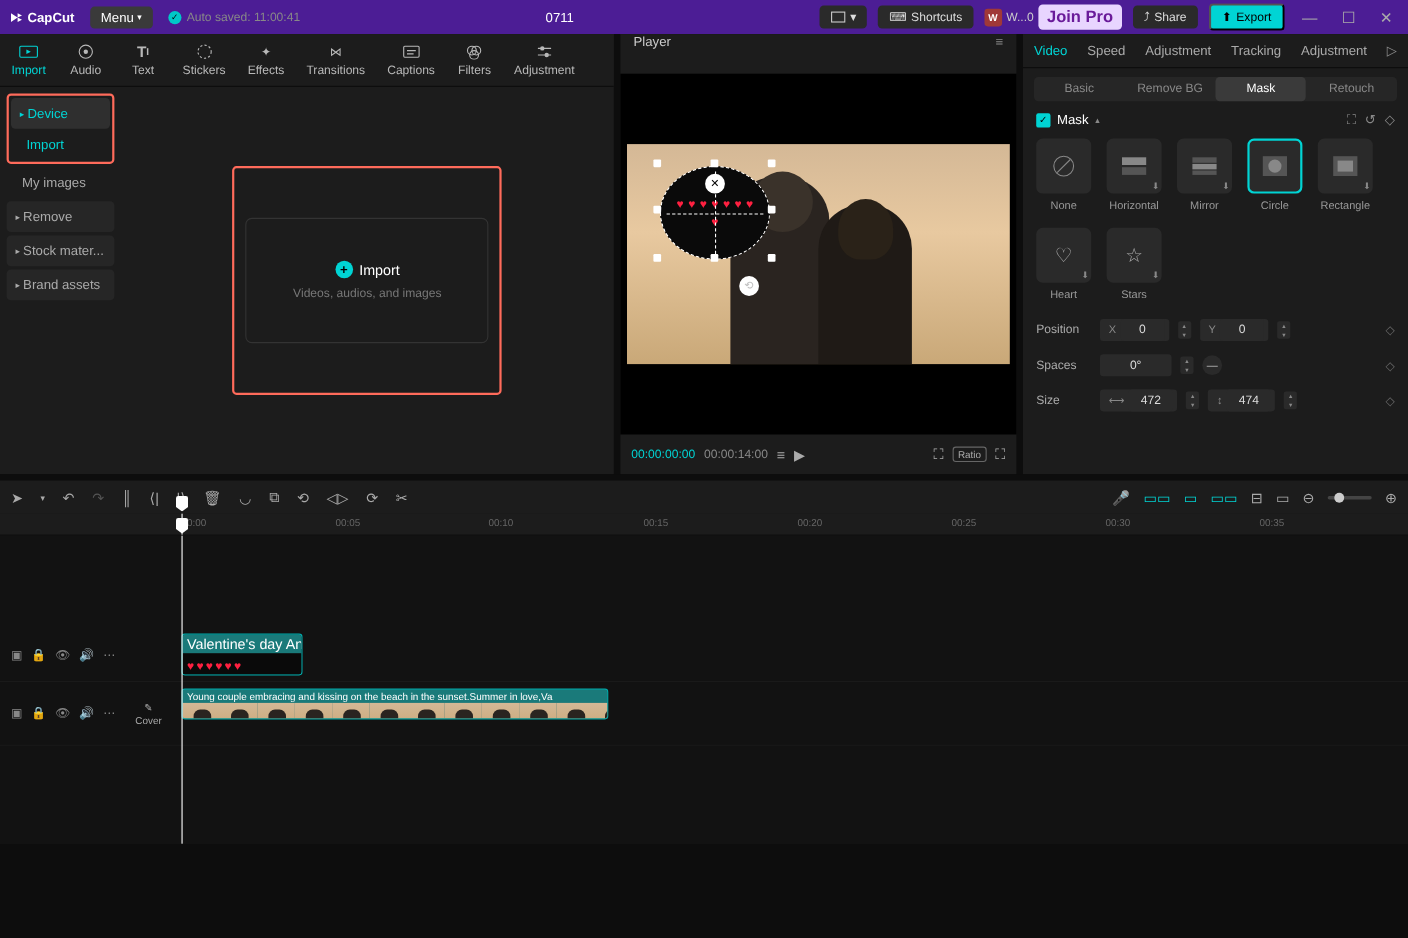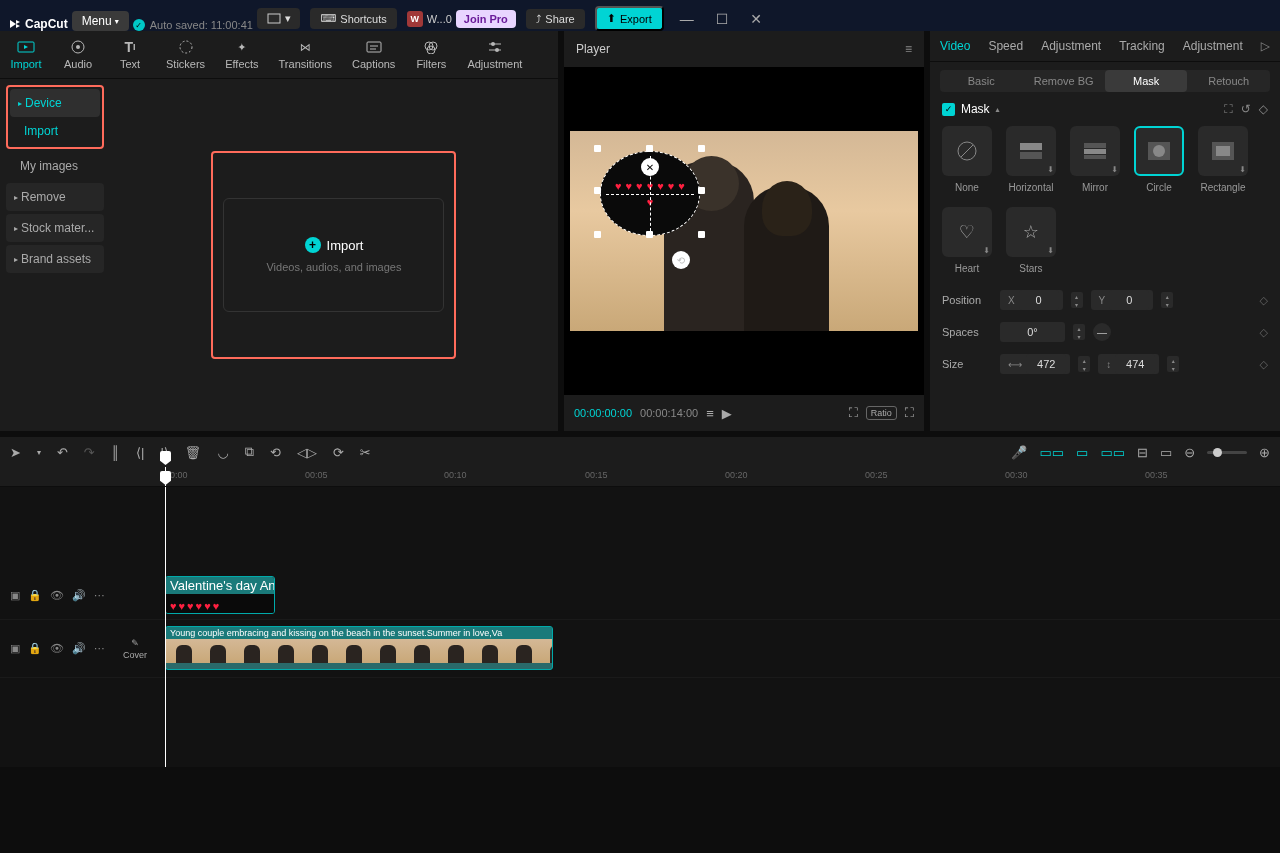--- a/index.html
+++ b/index.html
@@ -1,25 +1,25 @@
 <!DOCTYPE html>
 <html><head>
 <meta charset="utf-8">
 <style>
 * { margin: 0; padding: 0; box-sizing: border-box; font-family: -apple-system, BlinkMacSystemFont, "Segoe UI", Arial, sans-serif; }
 body { background: #0d0d0d; color: #c0c0c0; font-size: 12px; width: 1280px; height: 853px; overflow: hidden; }
-.titlebar { height: 31px; background: #0f172a; display: flex; align-items: flex-end; padding: 0 8px; gap: 4px; }
+.titlebar { height: 31px; background: #4c1d95; display: flex; align-items: center; padding: 0 8px; gap: 14px; }
 .logo { color: #fff; font-weight: bold; font-size: 12px; display:flex; align-items:center; gap:3px;}
 .menu-btn { background: #3a3a3a; color: #fff; border: none; padding: 3px 10px; border-radius: 4px; font-size: 12px; display:flex; align-items:center; gap:3px;}
 .autosave { color: #888; font-size: 11px; display:flex; align-items:center; gap:5px;}
 .autosave-dot { width:12px; height:12px; background:#00c8c8; border-radius:50%; display:flex;align-items:center;justify-content:center;color:#000;font-size:8px;}
 .title-center { flex:1; text-align:center; color:#fff; font-size:12px; font-weight:500;}
 .title-right { display:flex; align-items:center; gap:10px; }
 .tb-btn { background:#2a2a2a; color:#ddd; border:none; padding:4px 10px; border-radius:4px; font-size:11px; display:flex;align-items:center;gap:4px;}
-.join-pro { background:#e8d5ff; color:#6a1b9a; font-weight:bold; padding:3px 8px; border-radius:4px; font-size:11px;}
+.join-pro { background:#e8d5ff; color:#6a1b9a; font-weight:bold; padding:3px 8px; border-radius:4px; font-size:15px;}
 .export-btn { background:#00d4d4; color:#000; font-weight:500; padding:4px 10px; border-radius:4px; font-size:11px; display:flex;align-items:center;gap:4px;}
 .win-ctrl { color:#aaa; font-size:14px; padding:0 6px; cursor:pointer;}
 
 .main-row { display:flex; height:400px; }
 .left-panel { width:570px; background:#1c1c1c; display:flex; flex-direction:column; border-right:6px solid #0d0d0d;}
 .top-tabs { display:flex; background:#1c1c1c; padding:4px 0; border-bottom:1px solid #0d0d0d;}
 .top-tab { display:flex; flex-direction:column; align-items:center; padding:4px 10px; gap:3px; color:#b8b8b8; font-size:11px; cursor:pointer; min-width:52px;}
 .top-tab.active { color:#00d4d4; }
 .top-tab-icon { width:20px; height:16px; display:flex; align-items:center; justify-content:center;}
 .left-body { display:flex; flex:1;}
@@ -30,21 +30,21 @@
 .side-item.sub { color:#00d4d4; padding-left:14px;}
 .side-item.normal { background:#262626; }
 .import-area { flex:1; display:flex; align-items:center; justify-content:center;}
 .import-box { border:2px solid #ff6b5b; border-radius:4px; padding:45px 10px; width:245px; text-align:center;}
 .import-inner { border:1px solid #333; border-radius:6px; padding:38px 10px;}
 .import-label { color:#fff; font-size:13px; font-weight:500; display:flex; justify-content:center; align-items:center; gap:6px;}
 .import-plus { width:16px; height:16px; background:#00d4d4; border-radius:50%; color:#000; display:flex;align-items:center;justify-content:center; font-size:12px; font-weight:bold;}
 .import-sub { color:#777; font-size:11px; margin-top:8px;}
 
 .player-panel { width:370px; background:#1c1c1c; border-right:6px solid #0d0d0d; display:flex; flex-direction:column;}
-.player-head { height:36px; display:flex; align-items:center; justify-content:space-between; padding:0 12px; color:#ccc; font-size:12px;}
+.player-head { height:36px; display:flex; justify-content:space-between; padding:0 12px; color:#ccc; font-size:12px;}
 .player-body { flex:1; background:#000; position:relative; display:flex; align-items:center; justify-content:center;}
 .preview-img { width:348px; height:200px; background:linear-gradient(180deg,#d4b896 0%,#e8c9a0 40%,#c9a878 100%); position:relative; overflow:hidden;}
 .couple { position:absolute; bottom:0; left:50%; transform:translateX(-50%); width:200px; height:170px;}
 .person1 { position:absolute; left:20px; bottom:0; width:90px; height:170px; background:#2a2420; border-radius:40px 40px 0 0;}
 .person1::before{content:"";position:absolute;top:-5px;left:20px;width:55px;height:55px;background:#3a322a;border-radius:50%;}
 .person2 { position:absolute; right:15px; bottom:0; width:85px; height:145px; background:#1f1a16; border-radius:40px 40px 0 0;}
 .person2::before{content:"";position:absolute;top:-5px;left:18px;width:50px;height:55px;background:#2a2218;border-radius:50% 50% 40% 40%;}
 .overlay-circle { position:absolute; top:20px; left:30px; width:100px; height:85px; background:#0a0a0a; border-radius:50%; display:flex; flex-wrap:wrap; align-content:center; justify-content:center; gap:4px; padding:10px; border:1px dashed #fff;}
 .heart { color:#ff2040; font-size:11px;}
 .crosshair-h{position:absolute;top:50%;left:5%;width:90%;border-top:1px dashed #fff;}
@@ -119,20 +119,21 @@
     <span>CapCut</span>
   </div>
   <button class="menu-btn">
       <span>Menu</span>
       <span style="font-size:8px;">▾</span>
     </button>
   <div class="autosave">
     <span class="autosave-dot">✓</span>
     <span>Auto saved: 11:00:41</span>
   </div>
+  <div class="title-center">0711</div>
   <div class="title-right">
     <span class="tb-btn"><svg width="14" height="11" viewBox="0 0 14 11">
           <rect x="1" y="1" width="12" height="9" stroke="#ccc" fill="none"></rect>
         </svg>▾</span>
     <button class="tb-btn">⌨ <span>Shortcuts</span></button>
     <span style="display:flex;align-items:center;gap:4px;">
       <span style="width:16px;height:16px;background:#a03838;border-radius:3px;display:flex;align-items:center;justify-content:center;color:#fff;font-size:9px;font-weight:bold;">W</span>
       <span style="color:#ccc;font-size:11px;">W...0</span>
       <span class="join-pro">Join Pro</span>
     </span>
@@ -518,21 +519,21 @@
         <span class="th-icon">🔒</span>
         <span class="th-icon">👁</span>
         <span class="th-icon">🔊</span>
         <span class="th-icon">⋯</span>
       </div>
       <div class="cover-btn">
         <span>✎</span>
         <span>Cover</span>
       </div>
       <div class="track-body">
-        <div class="clip clip2" style="left:15px;top:6px;height:44px;">
+        <div class="clip clip2" style="left:15px;top:6px;height:28px;">
           <div class="clip2-label">Young couple embracing and kissing on the beach in the sunset.Summer in love,Va</div>
           <div class="clip2-body">
             <div class="thumb"></div>
               <div class="thumb"></div>
               <div class="thumb"></div>
               <div class="thumb"></div>
               <div class="thumb"></div>
               <div class="thumb"></div>
               <div class="thumb"></div>
               <div class="thumb"></div>

